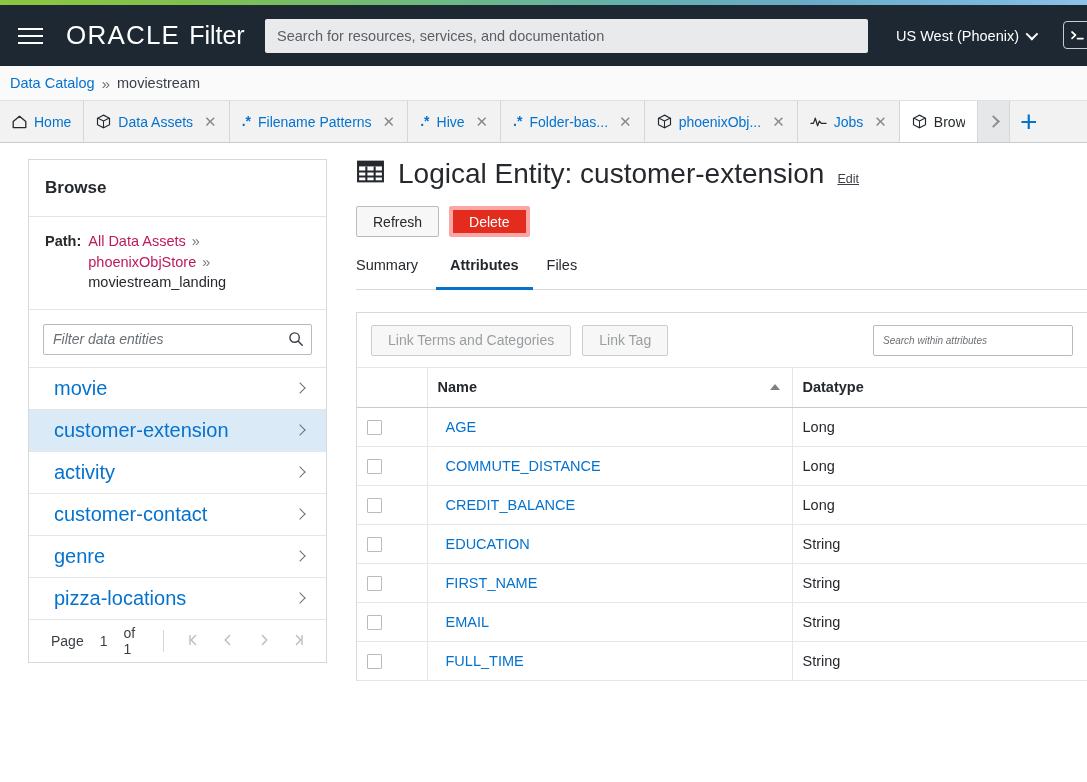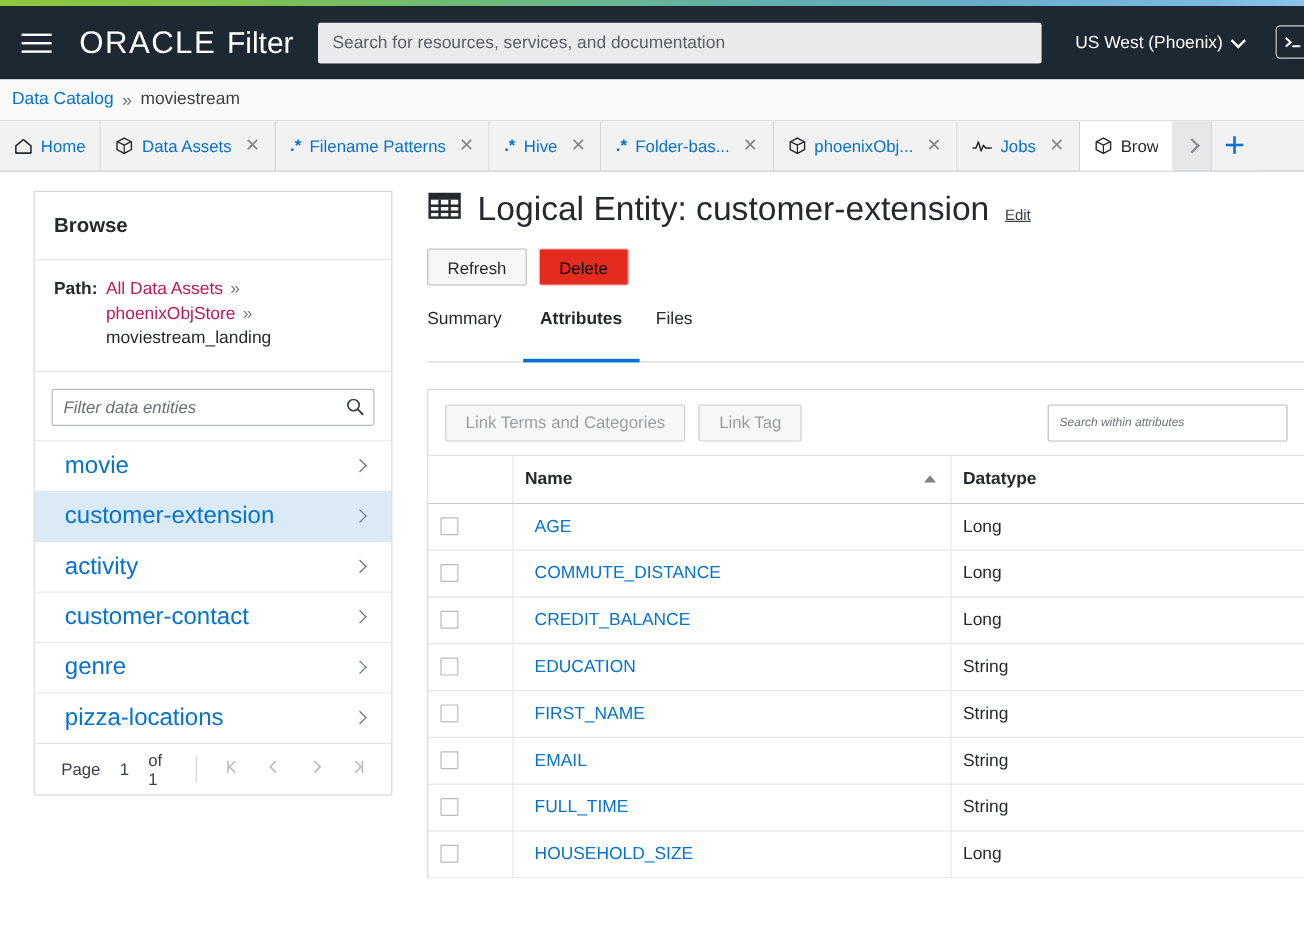--- a/index.html
+++ b/index.html
@@ -356,31 +356,31 @@
     font-family: "Liberation Sans", sans-serif;
     display: flex; align-items: center;
   }
   .btn-refresh {
     background: #f7f7f7;
     border: 1px solid #b8bcbf;
     color: #25292d;
   }
   .btn-delete {
     background: #e32b1e;
-    border: 1px solid #fca5a5;
-    color: #000000;
+    border: 4px solid #fca5a5;
+    color: #ffffff;
   }
   .sub-tabs {
     display: flex;
     gap: 0;
     border-bottom: 1px solid #d6d8da;
     margin-right: 0;
   }
   .sub-tab {
-    padding: 0 14px 25px 14px;
+    padding: 0 14px 14px 14px;
     font-size: 14.5px;
     color: #25292d;
     cursor: pointer;
     border-bottom: 3px solid transparent;
     margin-bottom: -1px;
   }
   .sub-tab:first-child { padding-left: 0; margin-right: 4px; }
   .sub-tab.active {
     font-weight: 700;
     border-bottom-color: #0572ce;
@@ -762,23 +762,18 @@
           <tr>
             <td class="col-cb"><span class="cb"></span></td>
             <td class="col-name"><a>EMAIL</a></td>
             <td class="col-dt">String</td>
           </tr>
           <tr>
             <td class="col-cb"><span class="cb"></span></td>
             <td class="col-name"><a>FULL_TIME</a></td>
             <td class="col-dt">String</td>
           </tr>
-          <tr>
-            <td class="col-cb"><span class="cb"></span></td>
-            <td class="col-name"><a>HOUSEHOLD_SIZE</a></td>
-            <td class="col-dt">Long</td>
-          </tr>
         </tbody>
       </table>
 
     </div>
   </div>
 </div>
 
 </body></html>

